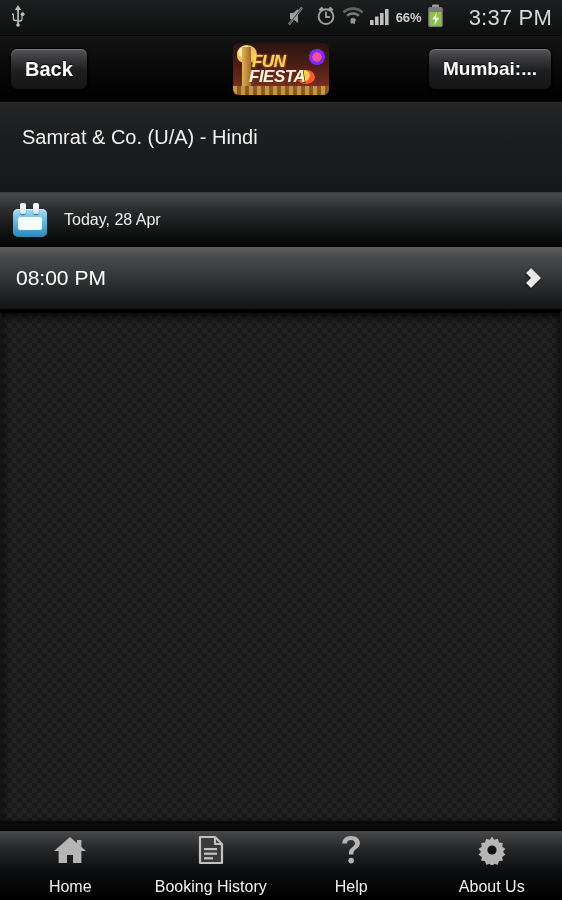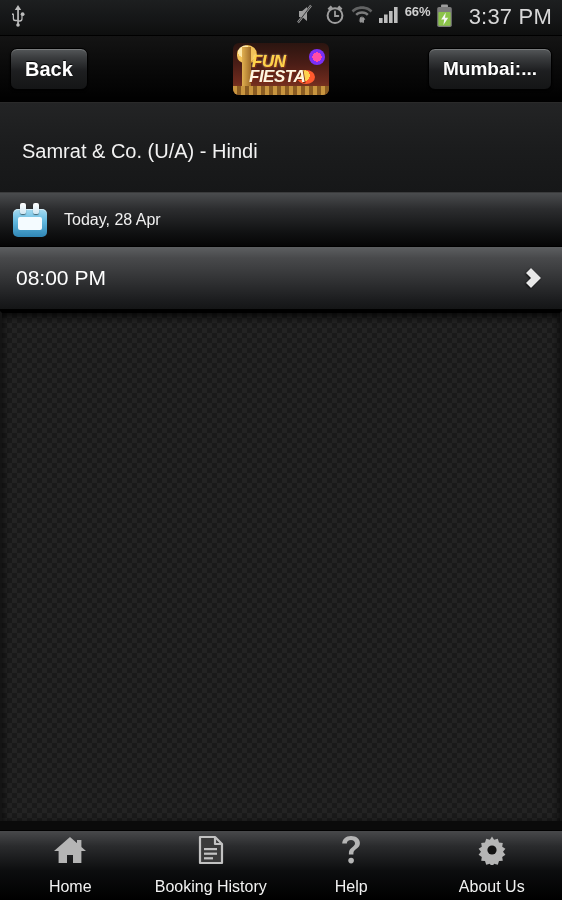--- a/index.html
+++ b/index.html
@@ -12,22 +12,22 @@
   #app { position:relative; width:562px; height:900px; background:#0a0a0a; }
 
   
   .statusbar{
     position:relative; height:36px; width:100%;
     background:linear-gradient(180deg,#1d1f20 0%,#141516 60%,#0d0e0e 100%);
     display:flex; align-items:center; padding:0 10px;
     border-bottom:1px solid #000;
   }
   .sb-left{ display:flex; align-items:center; gap:8px; }
-  .sb-right{ margin-left:auto; display:flex; align-items:flex-start; gap:5px; }
-  .sb-clock{ color:#d8d8d8; font-size:22px; letter-spacing:.2px; margin-left:11px;}
+  .sb-right{ margin-left:auto; display:flex; align-items:center; gap:5px; }
+  .sb-clock{ color:#d8d8d8; font-size:22px; letter-spacing:.2px; margin-left:20px;}
   .sb-batpct{ color:#cfcfcf; font-size:13px; font-weight:bold; }
   .icn{ display:block; }
 
   
   .header{
     position:relative; height:67px; width:100%;
     background:linear-gradient(180deg,#141414 0%,#0a0a0a 45%,#000 100%);
     display:flex; align-items:center; justify-content:space-between;
     padding:0 10px; border-bottom:1px solid #2a2a2a;
   }
@@ -65,21 +65,21 @@
     font-weight:bold; font-style:italic; letter-spacing:-.5px;
     text-shadow:1px 1px 0 #7a2a12, 0 0 2px #fff4c0; }
   .logo .l2{ position:absolute; left:16px; top:24px; color:#fff6e0; font-size:17px;
     font-weight:bold; font-style:italic; letter-spacing:-.5px;
     text-shadow:1px 1px 0 #7a2a12; }
 
   
   .info{
     width:100%; height:90px;
     background:linear-gradient(180deg,#232425 0%,#1b1c1d 50%,#161718 100%);
-    padding:28px 22px 0 22px;
+    padding:14px 22px 0 22px;
     border-bottom:1px solid #3a3b3c;
   }
   .info .line{ color:#f2f2f2; font-size:20px; line-height:40px; white-space:nowrap; }
 
   
   .daterow{
     width:100%; height:54px; display:flex; align-items:center; padding:0 12px;
     background:linear-gradient(180deg,#4a4c4e 0%,#2c2d2f 30%,#101112 75%,#050505 100%);
     border-bottom:1px solid #000;
   }

